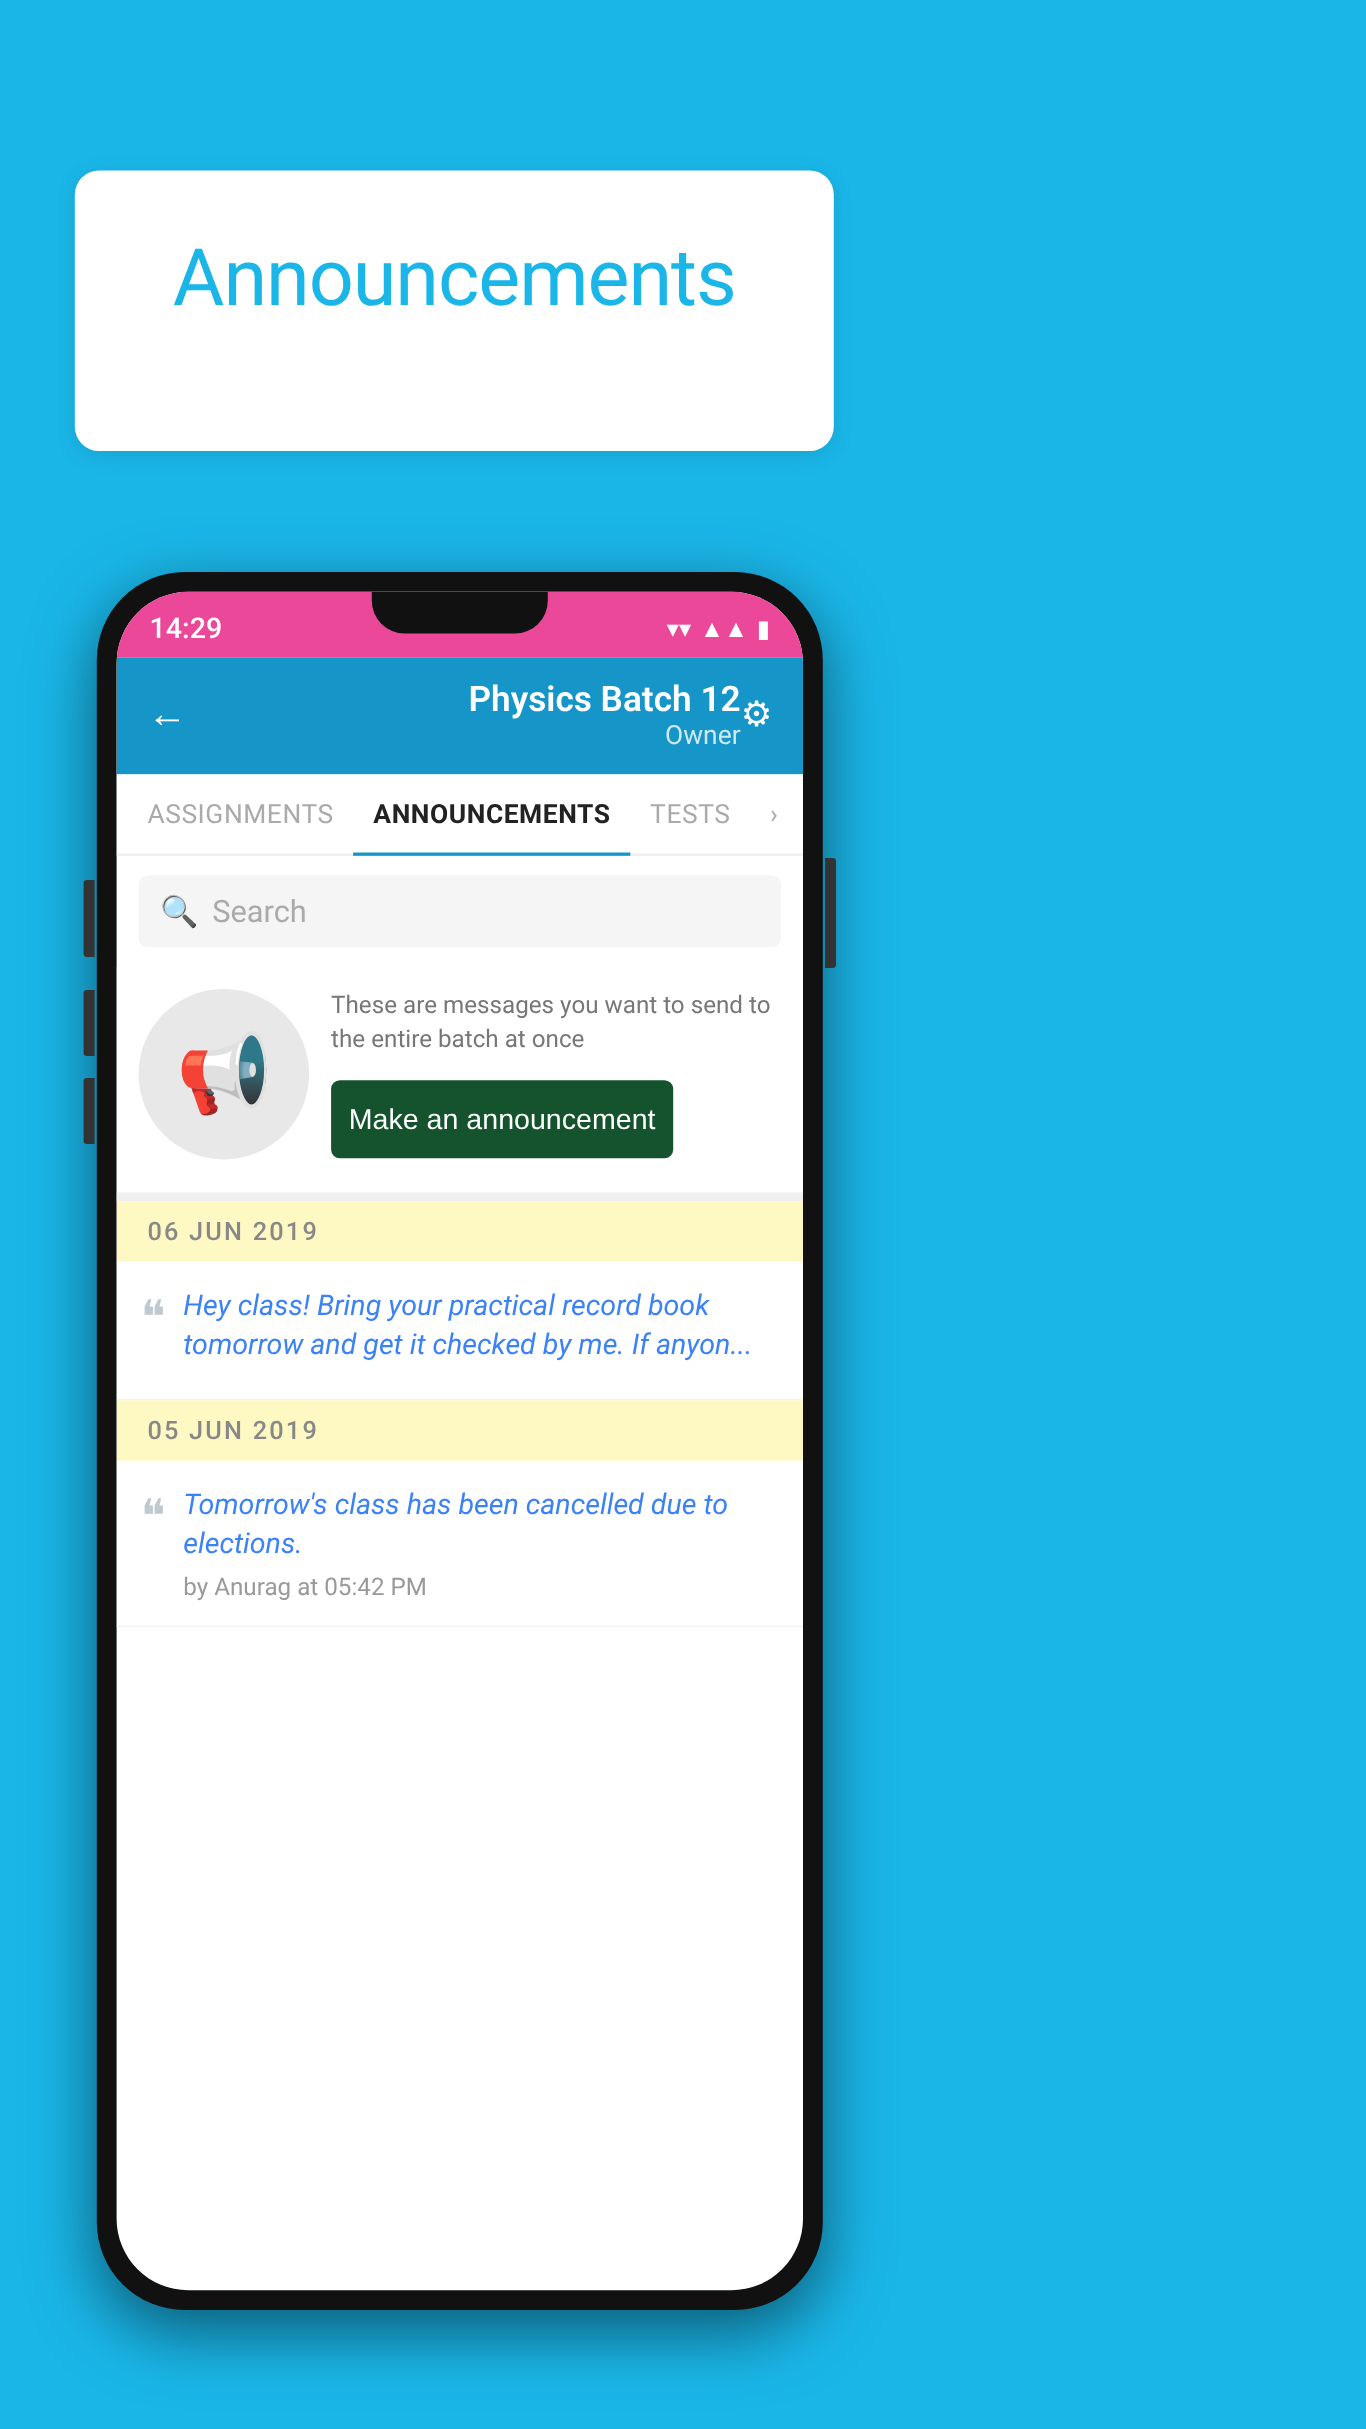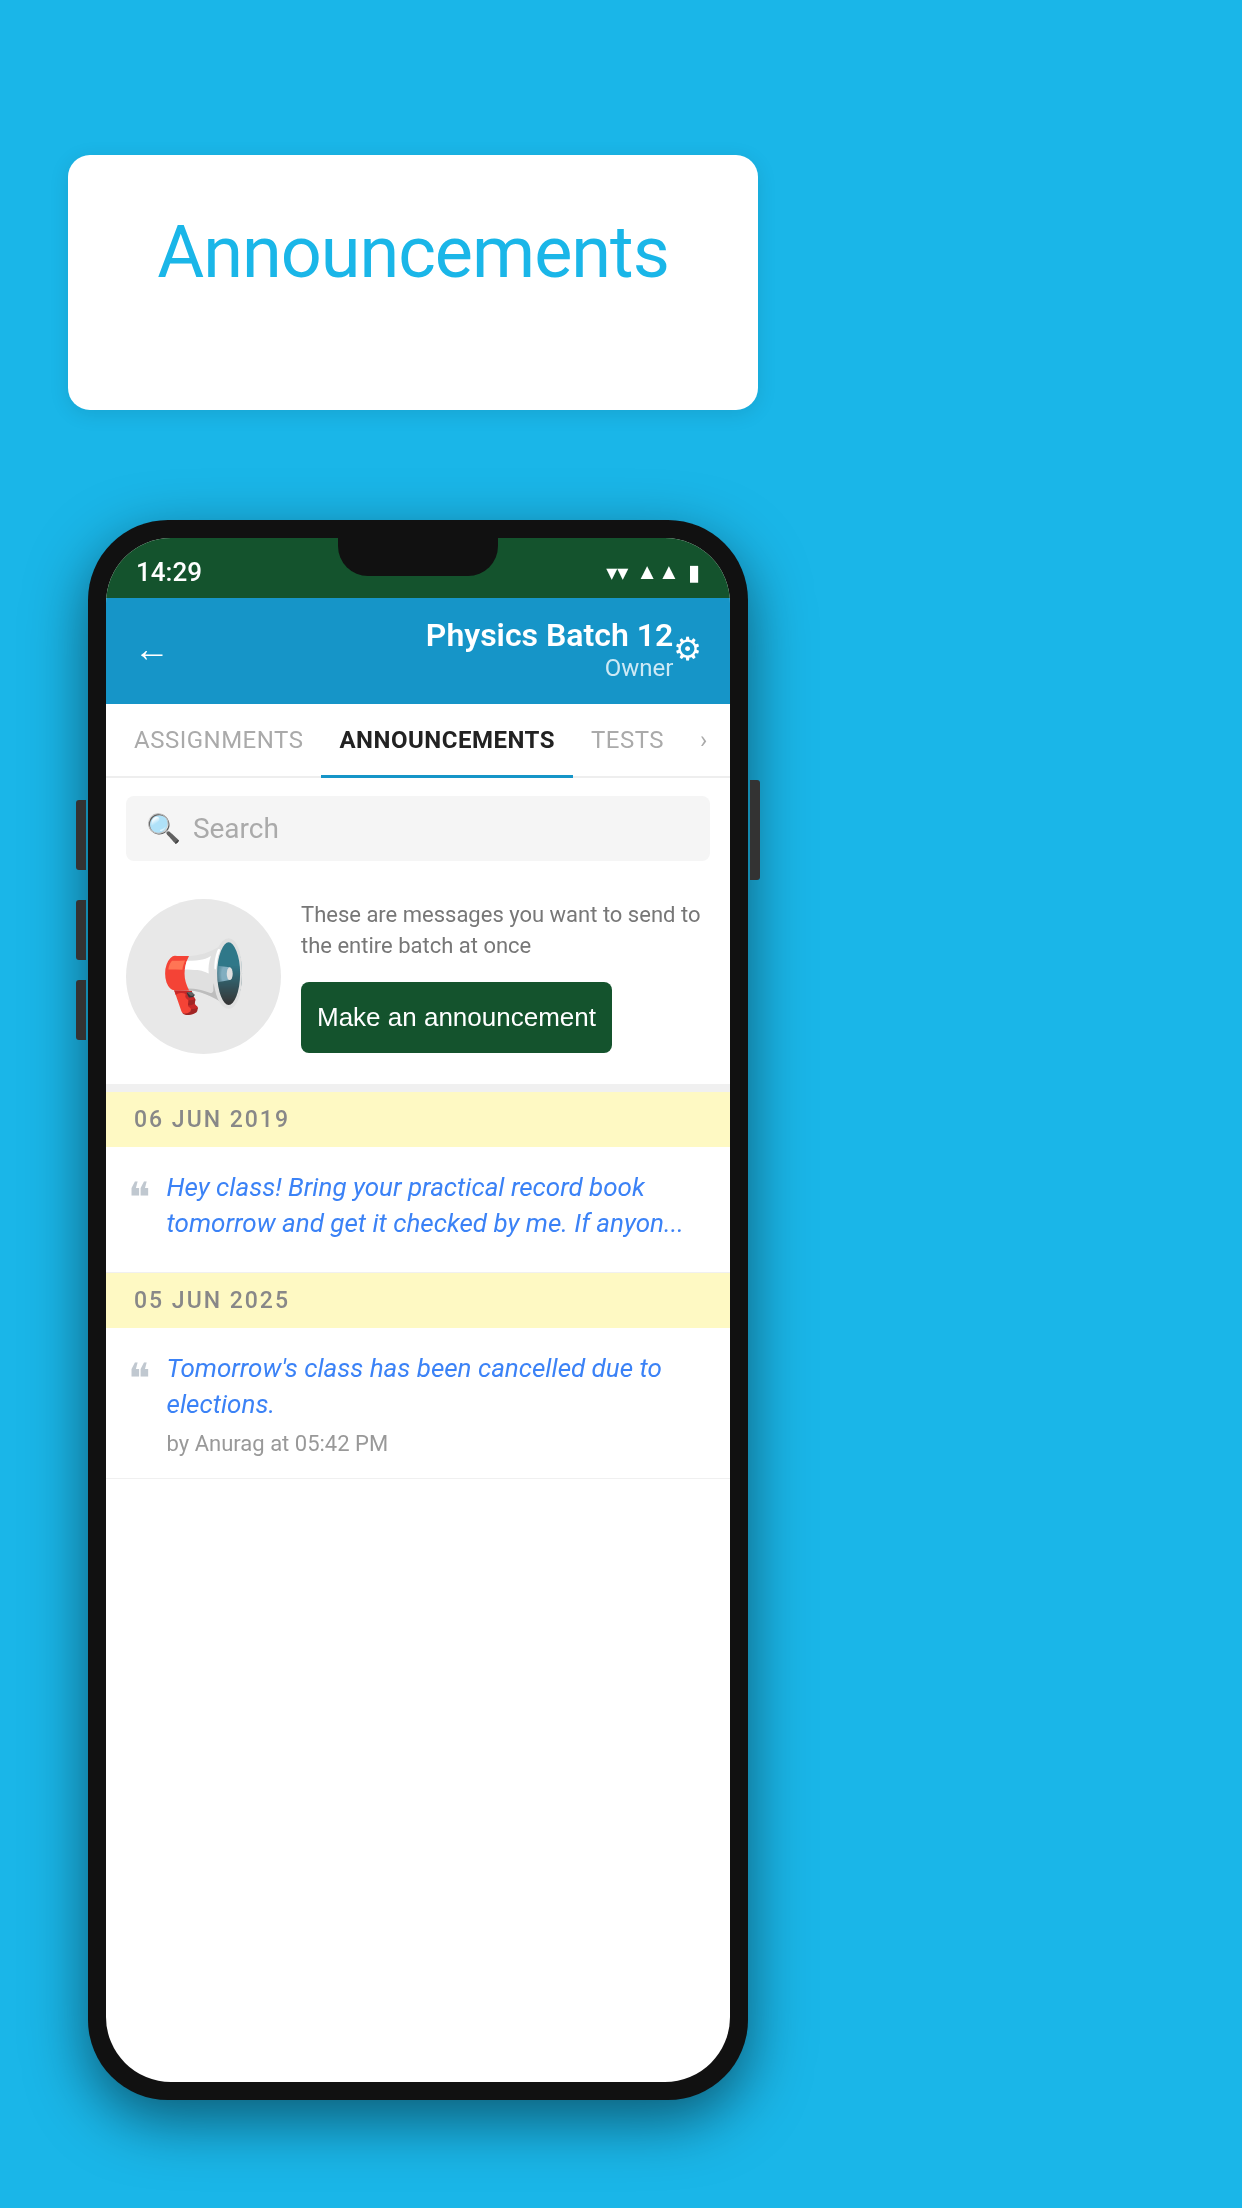--- a/index.html
+++ b/index.html
@@ -90,21 +90,21 @@
       transform: translateX(-50%);
       width: 160px;
       height: 38px;
       background: #111;
       border-radius: 0 0 30px 30px;
       z-index: 10;
     }
 
     
     .status-bar {
-      background: #14532d;
+      background: #ec4899;
       height: 60px;
       display: flex;
       align-items: center;
       justify-content: space-between;
       padding: 0 30px;
       position: relative;
       z-index: 5;
       padding-top: 8px;
     }
 
@@ -418,21 +418,21 @@
 
       <div class="date-sep">06  JUN  2019</div>
 
       <div class="announce-item">
         <span class="quote-icon">❝</span>
         <div class="announce-content">
           <div class="announce-msg">Hey class! Bring your practical record book tomorrow and get it checked by me. If anyon...</div>
         </div>
       </div>
 
-      <div class="date-sep">05  JUN  2025</div>
+      <div class="date-sep">05  JUN  2019</div>
 
       <div class="announce-item">
         <span class="quote-icon">❝</span>
         <div class="announce-content">
           <div class="announce-msg">Tomorrow's class has been cancelled due to elections.</div>
           <div class="announce-meta">by Anurag at 05:42 PM</div>
         </div>
       </div>
 
     </div>

